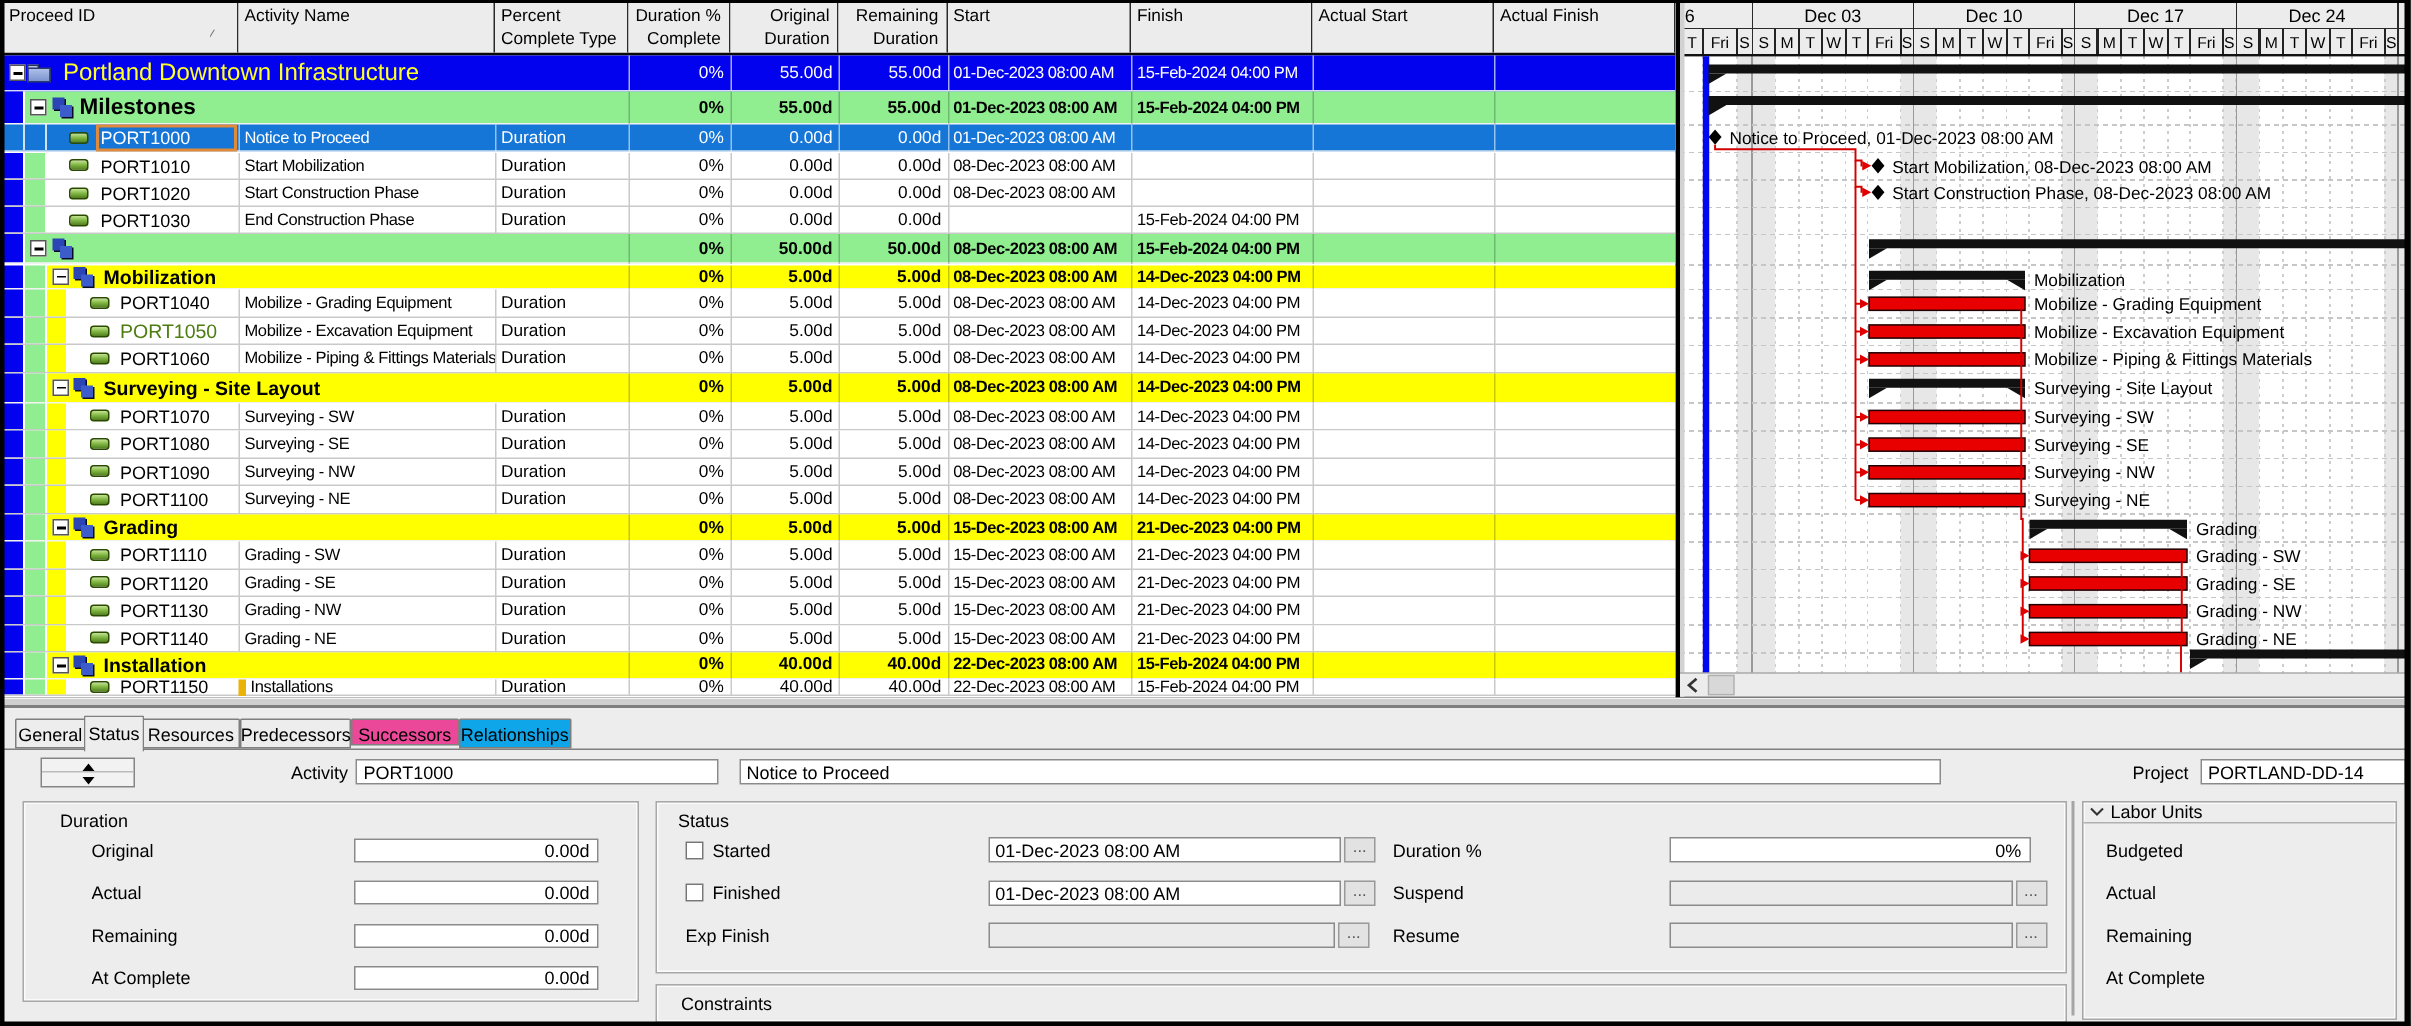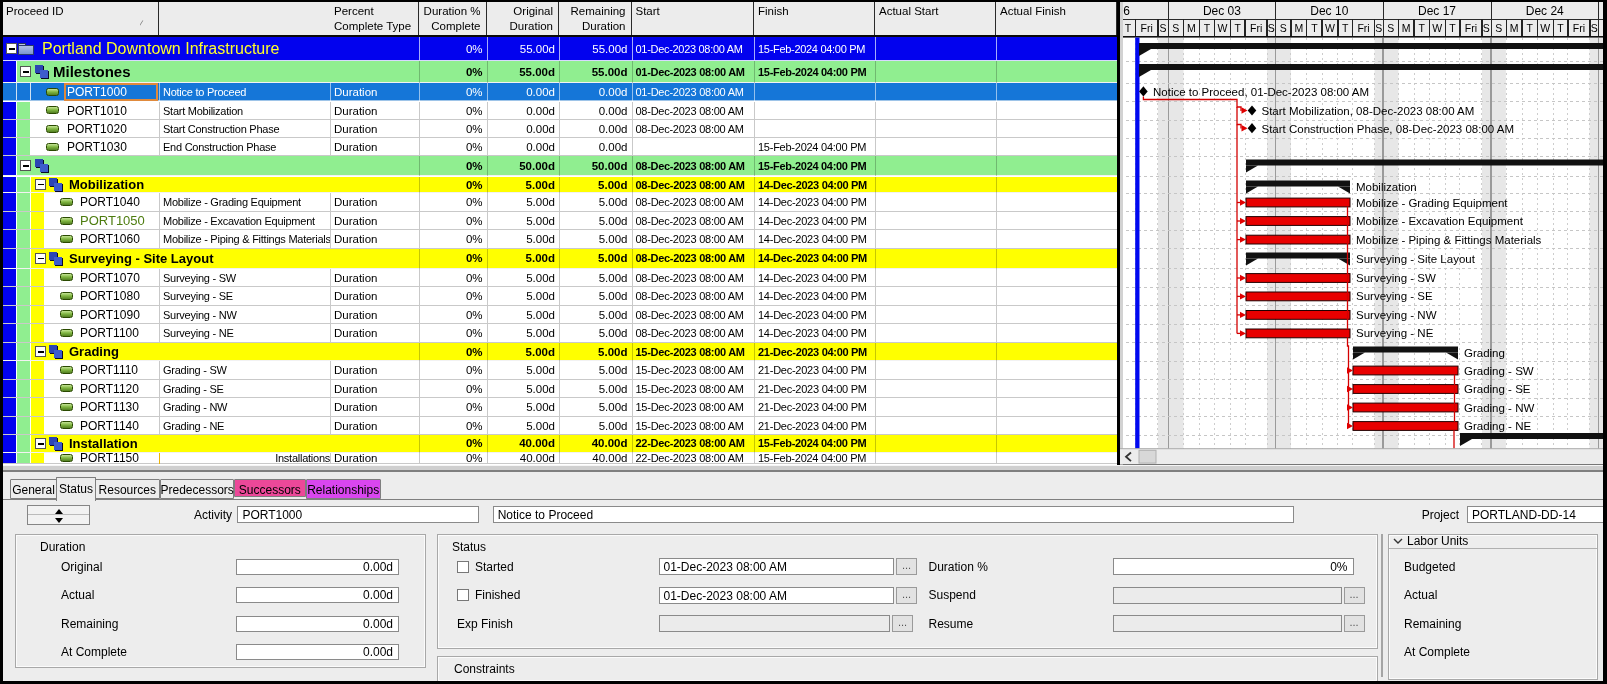--- a/index.html
+++ b/index.html
@@ -4,20 +4,21 @@
 body{font-family:"Liberation Sans",sans-serif;-webkit-font-smoothing:antialiased;}
 #root{position:relative;width:1607px;height:684px;background:#000;overflow:hidden;}
 .abs{position:absolute;}
 .cell{position:absolute;overflow:hidden;white-space:nowrap;font-size:11.5px;color:#000;}
 </style></head><body>
 <div id="root">
 <div class="abs" style="left:2px;top:2px;width:1115px;height:462.5px;background:#fff;overflow:hidden;">
 <div class="abs" style="left:0;top:0;width:1115px;height:32.5px;background:#ececec;"></div>
 <div class="abs" style="left:0;top:32.5px;width:1115px;height:2.5px;background:#0a0a0a;"></div>
 <div class="cell" style="left:0px;top:0;width:157px;height:32.5px;line-height:15px;padding:2px 5px 0 4px;text-align:left;border-right:1px solid #2a2a2a;background:#ececec;">Proceed ID</div>
+<div class="cell" style="left:157px;top:0;width:171px;height:32.5px;line-height:15px;padding:2px 5px 0 4px;text-align:left;border-right:1px solid #2a2a2a;background:#ececec;">Activity Name</div>
 <div class="cell" style="left:328px;top:0;width:89px;height:32.5px;line-height:15px;padding:2px 5px 0 4px;text-align:left;border-right:1px solid #2a2a2a;background:#ececec;">Percent<br>Complete Type</div>
 <div class="cell" style="left:417px;top:0;width:67.5px;height:32.5px;line-height:15px;padding:2px 5px 0 4px;text-align:right;border-right:1px solid #2a2a2a;background:#ececec;">Duration %<br>Complete</div>
 <div class="cell" style="left:484.5px;top:0;width:72.5px;height:32.5px;line-height:15px;padding:2px 5px 0 4px;text-align:right;border-right:1px solid #2a2a2a;background:#ececec;">Original<br>Duration</div>
 <div class="cell" style="left:557px;top:0;width:72.5px;height:32.5px;line-height:15px;padding:2px 5px 0 4px;text-align:right;border-right:1px solid #2a2a2a;background:#ececec;">Remaining<br>Duration</div>
 <div class="cell" style="left:629.5px;top:0;width:122.5px;height:32.5px;line-height:15px;padding:2px 5px 0 4px;text-align:left;border-right:1px solid #2a2a2a;background:#ececec;">Start</div>
 <div class="cell" style="left:752px;top:0;width:121px;height:32.5px;line-height:15px;padding:2px 5px 0 4px;text-align:left;border-right:1px solid #2a2a2a;background:#ececec;">Finish</div>
 <div class="cell" style="left:873px;top:0;width:121px;height:32.5px;line-height:15px;padding:2px 5px 0 4px;text-align:left;border-right:1px solid #2a2a2a;background:#ececec;">Actual Start</div>
 <div class="cell" style="left:994px;top:0;width:121px;height:32.5px;line-height:15px;padding:2px 5px 0 4px;text-align:left;border-right:1px solid #2a2a2a;background:#ececec;">Actual Finish</div>
 <div class="cell" style="left:138px;top:16px;width:12px;height:14px;color:#777;font-size:11px;">∕</div>
 <div class="abs" style="left:0;top:35.0px;width:1115px;height:24.0px;background:#0202ee;border-bottom:1px solid #d8d8ff;"></div>
@@ -329,21 +330,21 @@
 <div class="cell" style="left:484.5px;top:433.2px;width:72.5px;height:17.69999999999999px;line-height:17.69999999999999px;text-align:right;padding-right:4px;font-weight:bold;border-left:1px solid rgba(0,0,0,.22);">40.00d</div>
 <div class="cell" style="left:557px;top:433.2px;width:72.5px;height:17.69999999999999px;line-height:17.69999999999999px;text-align:right;padding-right:4px;font-weight:bold;border-left:1px solid rgba(0,0,0,.22);">40.00d</div>
 <div class="cell" style="left:629.5px;top:433.2px;width:122.5px;height:17.69999999999999px;line-height:17.69999999999999px;padding-left:3px;font-weight:bold;font-size:11px;letter-spacing:-0.3px;border-left:1px solid rgba(0,0,0,.22);">22-Dec-2023 08:00 AM</div>
 <div class="cell" style="left:752px;top:433.2px;width:121px;height:17.69999999999999px;line-height:17.69999999999999px;padding-left:3px;font-weight:bold;font-size:11px;letter-spacing:-0.3px;border-left:1px solid rgba(0,0,0,.22);">15-Feb-2024 04:00 PM</div>
 <div class="abs" style="left:873px;top:433.2px;width:1px;height:17.69999999999999px;background:rgba(0,0,0,.22);"></div>
 <div class="abs" style="left:994px;top:433.2px;width:1px;height:17.69999999999999px;background:rgba(0,0,0,.22);"></div>
 
 <div class="abs" style="left:0;top:450.9px;width:1115px;height:11.600000000000023px;background:linear-gradient(90deg,#0202ee 0 13.5px,#fff 13.5px 15px,#90ee90 15px 28px,#fff 28px 29.5px,#ffff00 29.5px 42px,#fff 42px 43.5px,#fff 43.5px);border-bottom:1px solid #c9c9c9;"></div>
 <span style="position:absolute;left:57.5px;top:452.2px;width:13px;height:8px;border-radius:2.5px;background:linear-gradient(180deg,#c4e494 0%,#7fb540 50%,#527f22 100%);border:1px solid #2a4a00;"></span>
 <div class="cell" style="left:78px;top:450.9px;width:79px;height:11.600000000000023px;line-height:11.600000000000023px;font-size:12px;color:#000;">PORT1150</div>
-<div class="cell" style="left:157px;top:450.9px;width:171px;height:11.600000000000023px;line-height:11.600000000000023px;text-align:right;padding-left:3px;font-size:11px;letter-spacing:-0.25px;color:#000;border-left:1px solid #eab308;">Installations</div>
+<div class="cell" style="left:157px;top:450.9px;width:171px;height:11.600000000000023px;line-height:11.600000000000023px;text-align:left;padding-left:3px;font-size:11px;letter-spacing:-0.25px;color:#000;border-left:5px solid #eab308;">Installations</div>
 <div class="cell" style="left:328px;top:450.9px;width:89px;height:11.600000000000023px;line-height:11.600000000000023px;text-align:left;padding-left:3px;font-size:11.5px;color:#000;border-left:1px solid #c9c9c9;">Duration</div>
 <div class="cell" style="left:417px;top:450.9px;width:67.5px;height:11.600000000000023px;line-height:11.600000000000023px;text-align:right;padding-right:4px;font-size:11.5px;color:#000;border-left:1px solid #c9c9c9;">0%</div>
 <div class="cell" style="left:484.5px;top:450.9px;width:72.5px;height:11.600000000000023px;line-height:11.600000000000023px;text-align:right;padding-right:4px;font-size:11.5px;color:#000;border-left:1px solid #c9c9c9;">40.00d</div>
 <div class="cell" style="left:557px;top:450.9px;width:72.5px;height:11.600000000000023px;line-height:11.600000000000023px;text-align:right;padding-right:4px;font-size:11.5px;color:#000;border-left:1px solid #c9c9c9;">40.00d</div>
 <div class="cell" style="left:629.5px;top:450.9px;width:122.5px;height:11.600000000000023px;line-height:11.600000000000023px;text-align:left;padding-left:3px;font-size:11px;letter-spacing:-0.25px;color:#000;border-left:1px solid #c9c9c9;">22-Dec-2023 08:00 AM</div>
 <div class="cell" style="left:752px;top:450.9px;width:121px;height:11.600000000000023px;line-height:11.600000000000023px;text-align:left;padding-left:3px;font-size:11px;letter-spacing:-0.25px;color:#000;border-left:1px solid #c9c9c9;">15-Feb-2024 04:00 PM</div>
 <div class="cell" style="left:873px;top:450.9px;width:121px;height:11.600000000000023px;line-height:11.600000000000023px;text-align:left;padding-left:3px;font-size:11.5px;color:#000;border-left:1px solid #c9c9c9;"></div>
 <div class="cell" style="left:994px;top:450.9px;width:121px;height:11.600000000000023px;line-height:11.600000000000023px;text-align:left;padding-left:3px;font-size:11.5px;color:#000;border-left:1px solid #c9c9c9;"></div>
 
 </div>
@@ -569,21 +570,21 @@
 <div class="abs" style="left:2px;top:464.5px;width:1603px;height:1.7px;background:#f5f5f5;"></div>
 <div class="abs" style="left:2px;top:466.2px;width:1603px;height:4px;background:#cfcfcf;"></div>
 <div class="abs" style="left:2px;top:470.2px;width:1603px;height:1.8px;background:#7f7f7f;"></div>
 <div class="abs" style="left:2px;top:472px;width:1603px;height:210px;background:#ededed;"></div>
 <div class="abs" style="left:2px;top:499.3px;width:1603px;height:1px;background:#7f7f7f;"></div>
     <div class="abs" style="left:10px;top:478.8px;width:47px;height:20.5px;background:#ededed;border:1px solid #7f7f7f;border-radius:1px 1px 0 0;font-size:12px;text-align:center;line-height:20px;">General</div>
     <div class="abs" style="left:56px;top:476.5px;width:40px;height:24px;background:#ededed;border:1px solid #7f7f7f;border-bottom:none;border-radius:1px 1px 0 0;z-index:3;font-size:12px;text-align:center;line-height:23px;">Status</div>
     <div class="abs" style="left:95px;top:478.8px;width:64.5px;height:20.5px;background:#ededed;border:1px solid #7f7f7f;border-radius:1px 1px 0 0;font-size:12px;text-align:center;line-height:20px;">Resources</div>
     <div class="abs" style="left:159.5px;top:478.8px;width:74.5px;height:20.5px;background:#ededed;border:1px solid #7f7f7f;border-radius:1px 1px 0 0;font-size:12px;text-align:center;line-height:20px;">Predecessors</div>
     <div class="abs" style="left:234px;top:478.8px;width:71.69999999999999px;height:18px;background:#ec4899;border:1px solid #7f7f7f;border-radius:1px 1px 0 0;font-size:12px;text-align:center;line-height:20px;">Successors</div>
-    <div class="abs" style="left:305.7px;top:478.8px;width:75.0px;height:20.5px;background:#d946ef;border:1px solid #7f7f7f;border-radius:1px 1px 0 0;font-size:12px;text-align:center;line-height:20px;">Relationships</div>
+    <div class="abs" style="left:305.7px;top:478.8px;width:75.0px;height:20.5px;background:#0ea5e9;border:1px solid #7f7f7f;border-radius:1px 1px 0 0;font-size:12px;text-align:center;line-height:20px;">Relationships</div>
     <div class="abs" style="left:27px;top:505.2px;width:63px;height:19.6px;background:#f2f2f2;border:1px solid #858585;">
       <div style="position:absolute;left:0;top:0;width:100%;height:50%;border-bottom:1px solid #bbb;">
         <span style="position:absolute;left:27px;top:2.5px;width:0;height:0;border-left:4.5px solid transparent;border-right:4.5px solid transparent;border-bottom:5.5px solid #000;"></span>
       </div>
       <span style="position:absolute;left:27px;top:12px;width:0;height:0;border-left:4.5px solid transparent;border-right:4.5px solid transparent;border-top:5.5px solid #000;"></span>
     </div>
     <div class="cell" style="left:132px;top:506.79999999999995px;width:100px;height:16px;line-height:16px;text-align:right;font-size:12px;">Activity</div>
     <div class="cell" style="left:237.4px;top:506.29999999999995px;width:241.29999999999998px;height:17px;line-height:16px;background:#fff;border:1px solid #8a8a8a;padding-left:4px;font-size:12px;">PORT1000</div>
     <div class="cell" style="left:492.7px;top:506.29999999999995px;width:801.8px;height:17px;line-height:16px;background:#fff;border:1px solid #8a8a8a;padding-left:4px;font-size:12px;">Notice to Proceed</div>
     <div class="cell" style="left:1359px;top:506.79999999999995px;width:100px;height:16px;line-height:16px;text-align:right;font-size:12px;">Project</div>

